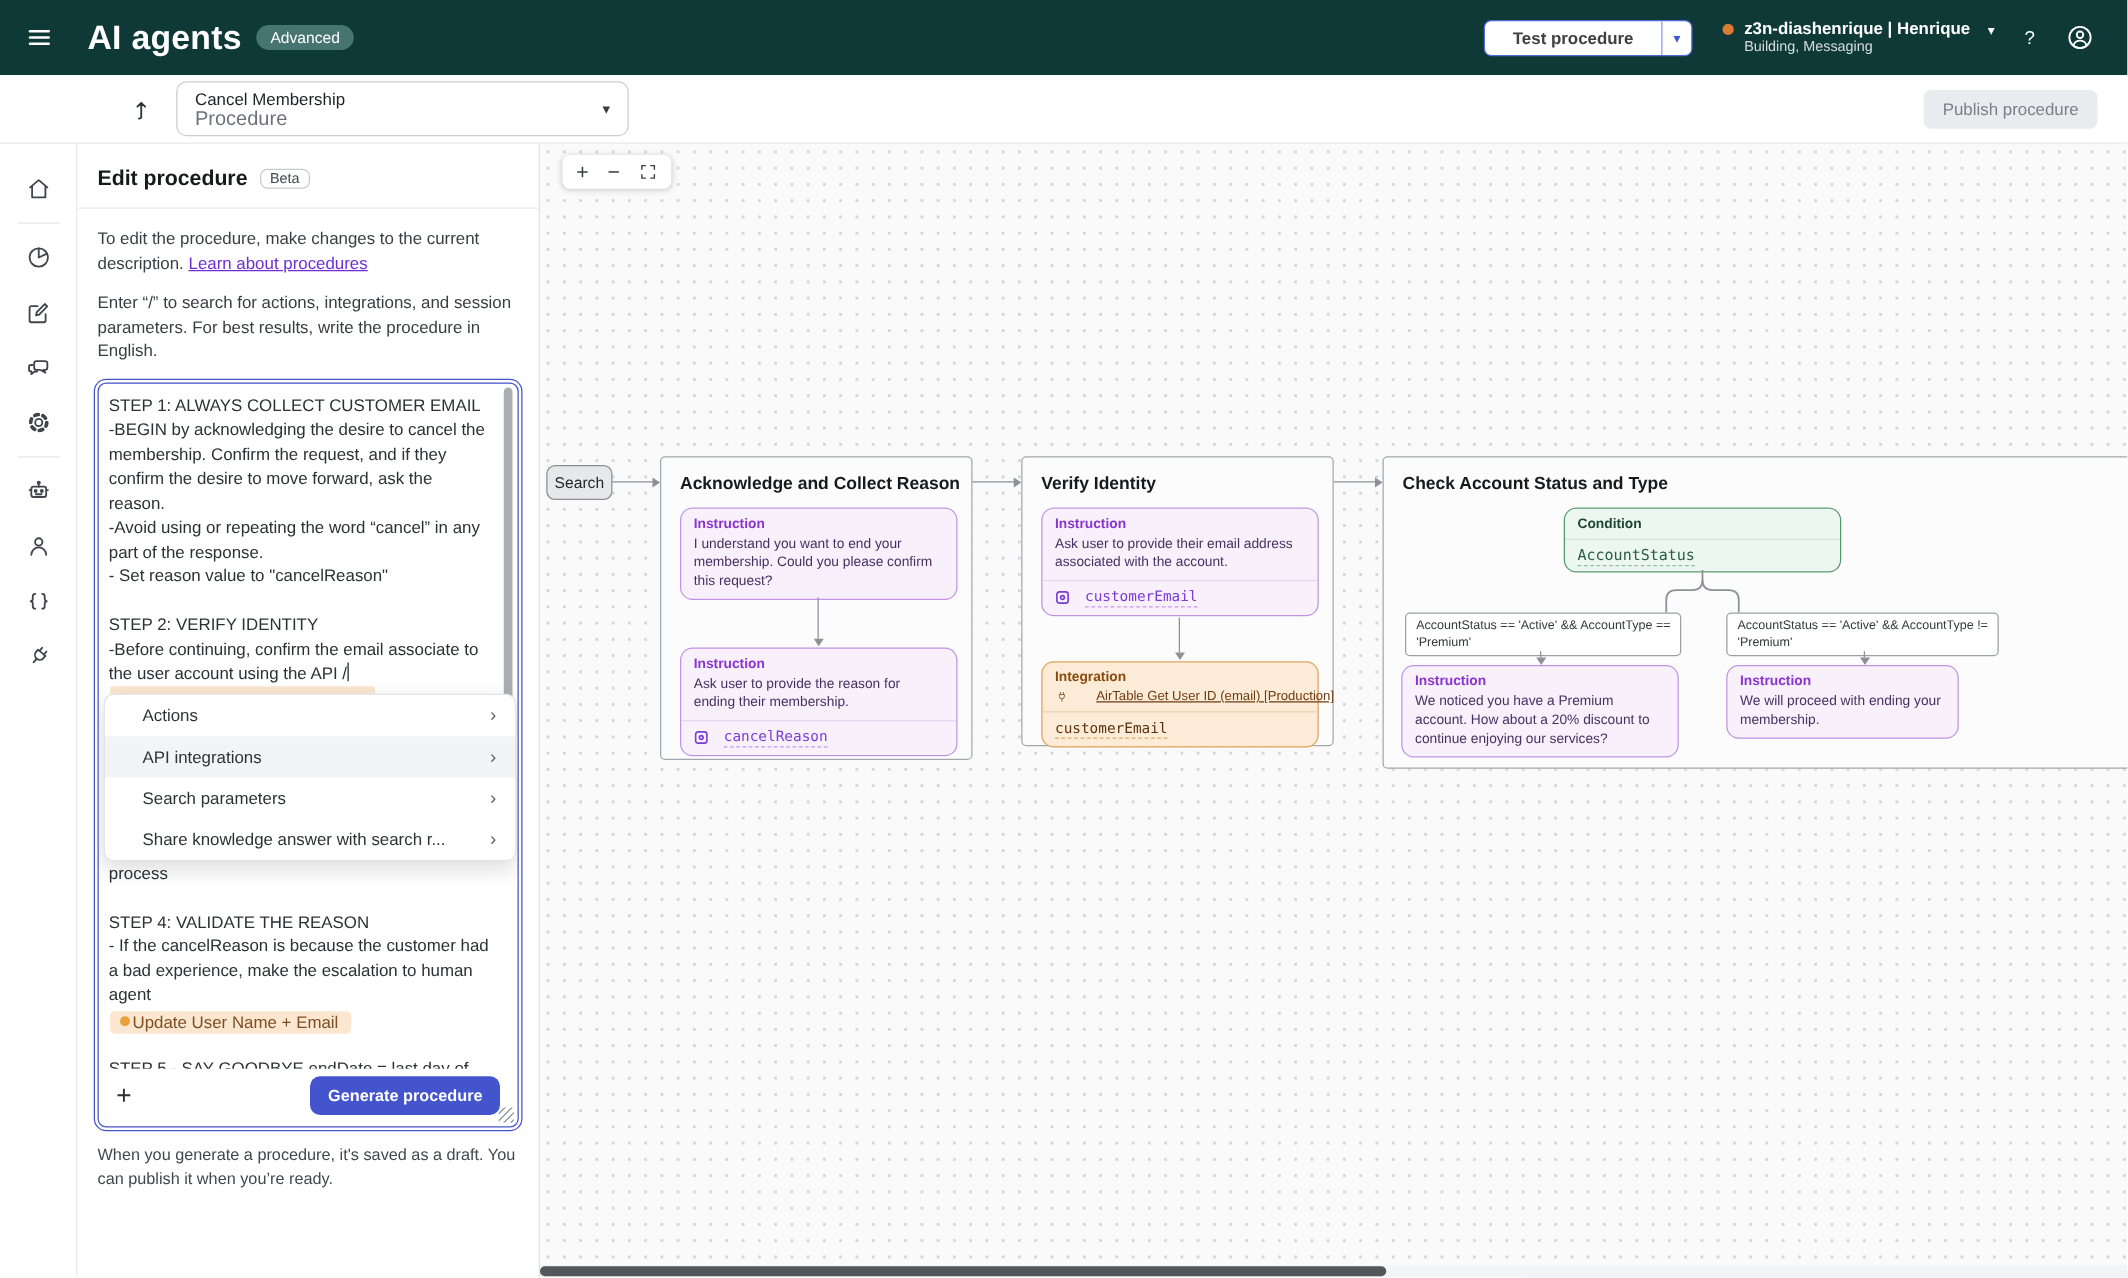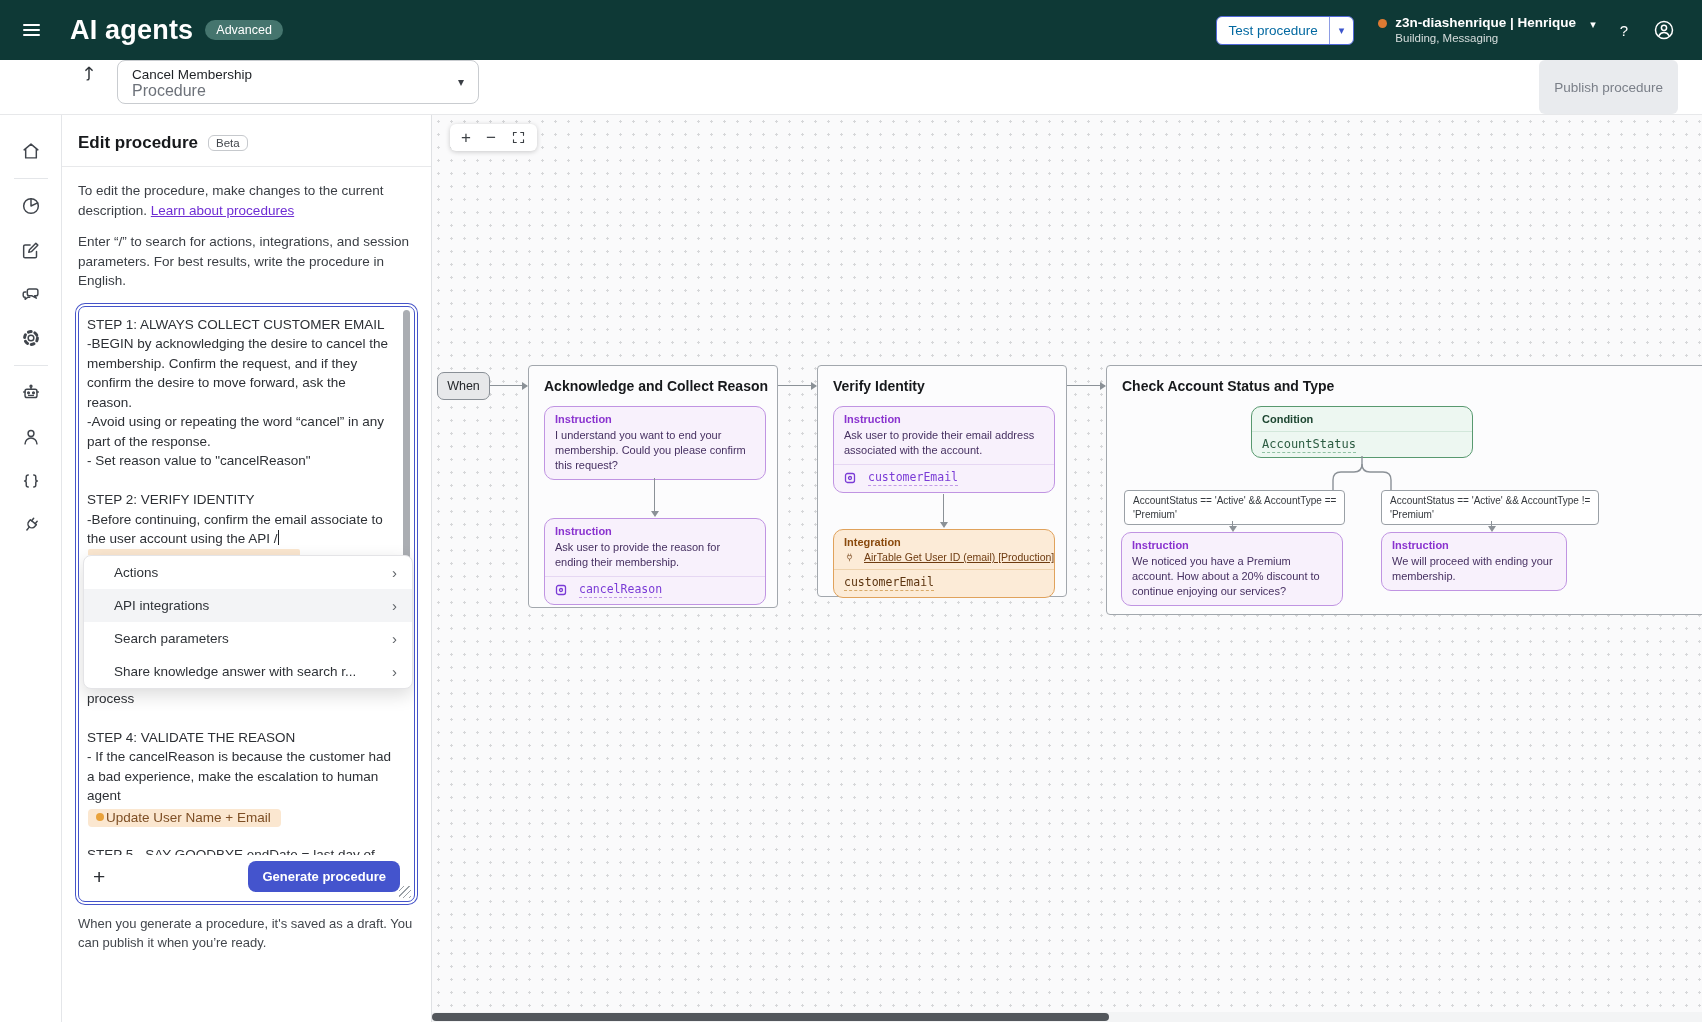--- a/index.html
+++ b/index.html
@@ -7,32 +7,32 @@
 
   
   .top-bar { height:60px; background:#0e3936; display:flex; align-items:center; }
   .burger-wrap { width:62px; display:flex; justify-content:center; cursor:pointer; }
   .burger { display:flex; flex-direction:column; gap:3px; }
   .burger span { width:17px; height:2px; background:#fff; border-radius:1px; }
   .logo { color:#fff; font-size:27px; font-weight:700; letter-spacing:.2px; margin-left:8px; }
   .plan-badge { margin-left:12px; background:#45756e; color:#fff; font-size:12.5px; padding:3px 11px; border-radius:12px; }
   .top-right { margin-left:auto; display:flex; align-items:center; gap:24px; margin-right:26px; }
   .split-btn { display:flex; align-items:stretch; background:#fff; border:1px solid #5168d8; border-radius:6px; overflow:hidden; }
-  .split-btn .main { padding:6px 11px; color:#0369a1; font-size:13.5px; cursor:pointer; }
+  .split-btn .main { padding:6px 22px; color:#404040; font-size:13.5px; cursor:pointer;font-weight:bold; }
   .split-btn .sep { width:1px; background:#8d9ce4; }
   .split-btn .caret-cell { padding:0 9px; display:flex; align-items:center; color:#3c55cc; font-size:11px; cursor:pointer; }
   .user-block { display:flex; align-items:flex-start; gap:8px; cursor:pointer; }
   .user-dot { width:9px; height:9px; border-radius:50%; background:#dd7a33; margin-top:5px; }
   .user-name { color:#fff; font-size:13.5px; font-weight:700; line-height:17px; }
   .user-sub { color:rgba(255,255,255,.82); font-size:11.5px; line-height:15px; }
   .user-caret { color:#fff; font-size:11px; margin-top:4px; margin-left:6px; }
   .help-q { color:#fff; font-size:15px; cursor:pointer; }
 
   
-  .toolbar { height:55px; background:#fff; border-bottom:1px solid #e7e8ea; display:flex; position:relative; z-index:2; }
+  .toolbar { height:55px; background:#fff; border-bottom:1px solid #e7e8ea; display:flex; align-items:center; position:relative; z-index:2;padding-left:24px; }
   .up-icon { margin-left:78px; cursor:pointer; display:flex; }
   .proc-select { margin-left:17px; width:362px; height:44px; border:1px solid #c9ccd0; border-radius:8px; display:flex; align-items:center; padding:0 14px; cursor:pointer; background:#fff; }
   .proc-texts { display:flex; flex-direction:column; }
   .proc-name { font-size:13.5px; color:#1e2125; line-height:17px; }
   .proc-type { font-size:16px; color:#6d727a; line-height:15px; }
   .proc-caret { margin-left:auto; color:#3a3e44; font-size:12px; }
   .publish-btn { margin-left:auto; margin-right:24px; background:#e9ebee; color:#7a7f88; font-size:13.5px; padding:8px 15px; border-radius:6px; cursor:default; }
 
   
   .app { display:flex; height:907px; }
@@ -94,21 +94,21 @@
   .card-label { font-size:11px; font-weight:700; margin-bottom:3px; }
   .card-instruction .card-label { color:#8a33cf; }
   .card-text { font-size:11px; line-height:15px; color:#463061; }
   .card-divider { border-top:1px solid #e6d7f3; margin:6px -10px 5px; }
   .param-chip { display:flex; align-items:center; gap:12px; font-family:"DejaVu Sans Mono", monospace; font-size:11.5px; color:#7a3bd6; }
   .param-chip svg { stroke:#7a3bd6; fill:none; stroke-width:1.3; }
   .param-text { border-bottom:1px dashed #c39ae8; padding-bottom:1px; }
 
   .card-integration { background:#fcebd7; border:1px solid #e0a25c; }
   .card-integration .card-label { color:#8a4a0e; }
-  .intg-link-row { display:flex; align-items:center; gap:9px; font-size:10.5px; color:#6e3b10; }
+  .intg-link-row { display:flex; align-items:center; gap:22px; font-size:10.5px; color:#6e3b10; }
   .intg-link-row svg { stroke:#6e3b10; fill:none; stroke-width:1.3; flex:none; }
   .intg-link { text-decoration:underline; white-space:nowrap; cursor:pointer; }
   .card-integration .card-divider { border-top-color:#eed2ac; }
   .card-integration .param-chip { color:#5c3410; }
   .card-integration .param-text { border-bottom-color:#d8a968; }
 
   .condition-card { position:absolute; width:222px; background:#edf7f1; border:1px solid #58996f; border-radius:10px; padding:6px 10px; cursor:pointer; }
   .condition-card .card-label { color:#1d4631; }
   .condition-card .card-divider { border-top-color:#d2e7da; }
   .cond-param { font-family:"DejaVu Sans Mono", monospace; font-size:12px; color:#2c5c42; }
@@ -311,21 +311,21 @@
 
   <main class="canvas">
     <div class="zoombar">
       <span class="zoom-btn">+</span>
       <span class="zoom-btn">−</span>
       <svg width="15" height="15" viewBox="0 0 24 24">
           <path d="M4 8.5V4h4.5M15.5 4H20v4.5M20 15.5V20h-4.5M8.5 20H4v-4.5"></path>
         </svg>
     </div>
 
-    <div class="start-node">When</div>
+    <div class="start-node">Search</div>
     <div class="h-arrow" style="left:58px;top:270px;width:37px;"></div>
 
     <section class="group-box" style="left:96px;top:250px;width:250px;height:243px;">
       <div class="group-title">Acknowledge and Collect Reason</div>
       <div class="flow-card card-instruction" style="left:15px;top:40px;">
         <div class="card-label">Instruction</div>
         <div class="card-text">I understand you want to end your membership. Could you please confirm this request?</div>
       </div>
       <div class="v-arrow" style="left:125px;top:112px;height:33px;"></div>
       <div class="flow-card card-instruction" style="left:15px;top:152px;">

